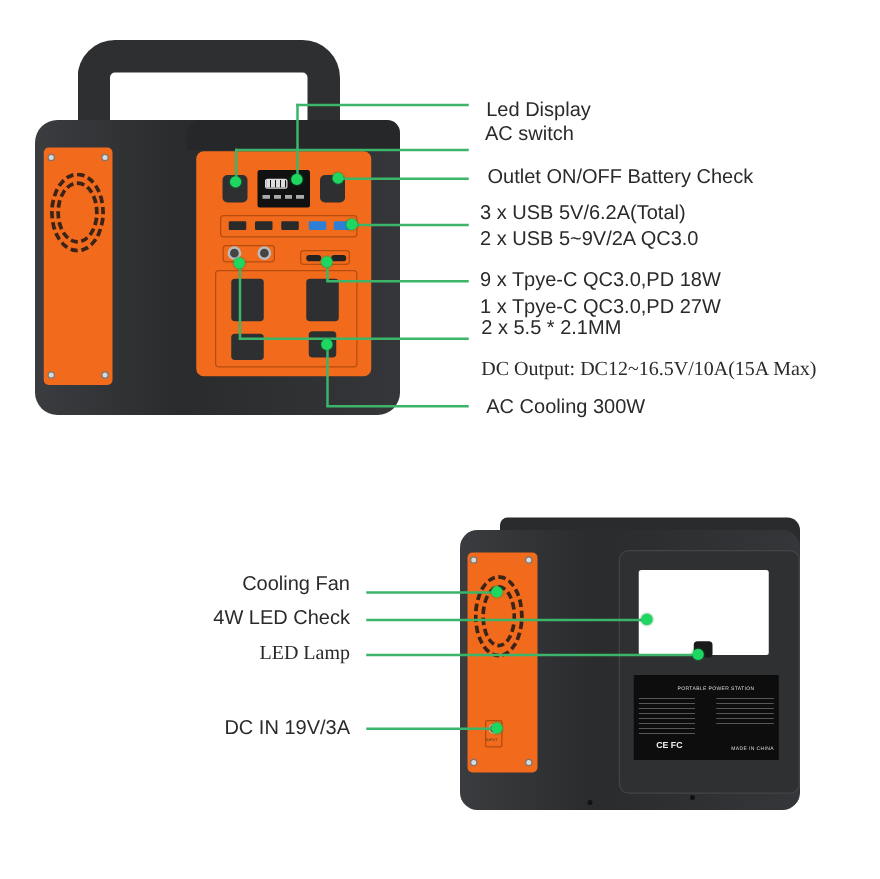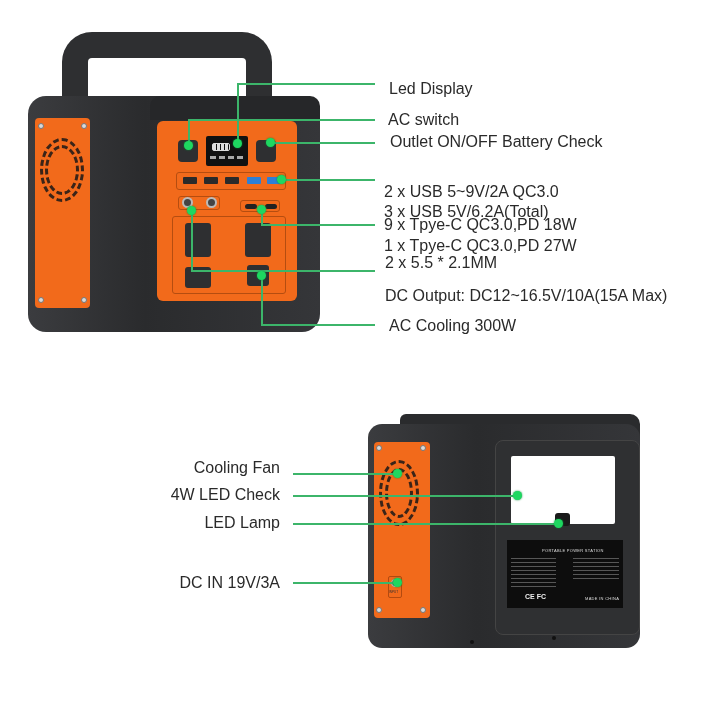--- a/index.html
+++ b/index.html
@@ -105,28 +105,28 @@
 
 <div class="line" style="left:191px;top:210px;width:2px;height:62px;"></div>
 <div class="line" style="left:191px;top:270px;width:184px;height:2px;"></div>
 <div class="dot" style="left:187px;top:206px;"></div>
 
 <div class="line" style="left:261px;top:275px;width:2px;height:50px;"></div>
 <div class="line" style="left:261px;top:324px;width:114px;height:2px;"></div>
 <div class="dot" style="left:257px;top:271px;"></div>
 
 <div class="label" style="left:389px;top:79px;">Led Display</div>
-<div class="label" style="left:388px;top:110px;">AC switch</div>
+<div class="label" style="left:388px;top:98px;">AC switch</div>
 <div class="label" style="left:390px;top:132px;">Outlet ON/OFF Battery Check</div>
-<div class="label" style="left:384px;top:161px;margin-top:41px;">3 x USB 5V/6.2A(Total)</div>
+<div class="label" style="left:384px;top:161px;">3 x USB 5V/6.2A(Total)</div>
 <div class="label" style="left:384px;top:182px;">2 x USB 5~9V/2A QC3.0</div>
 <div class="label" style="left:384px;top:215px;">9 x Tpye-C QC3.0,PD 18W</div>
 <div class="label" style="left:384px;top:236px;">1 x Tpye-C QC3.0,PD 27W</div>
 <div class="label" style="left:385px;top:253px;">2 x 5.5 * 2.1MM</div>
-<div class="label" style="left:385px;top:286px;">DC Output: DC12~16.5V/10A(15A Max)</div>
+<div class="label" style="left:385px;top:286px;font-family:Liberation Serif, serif;">DC Output: DC12~16.5V/10A(15A Max)</div>
 <div class="label" style="left:389px;top:316px;">AC Cooling 300W</div>
 
 <div>
 
   <div class="abs" style="left:400px;top:414px;width:240px;height:30px;background:#2a2b2d;border-radius:6px 10px 2px 2px;"></div>
   <div class="body-dark" style="left:368px;top:424px;width:272px;height:224px;border-radius:14px;"></div>
 
   <div class="side-panel orange" style="left:374px;top:442px;width:56px;height:176px;">
     <div class="screw" style="left:2px;top:3px;"></div>
     <div class="screw" style="left:46px;top:3px;"></div>
@@ -162,14 +162,14 @@
 <div class="dot" style="left:393px;top:469px;"></div>
 <div class="line" style="left:293px;top:495px;width:223px;height:2px;"></div>
 <div class="dot" style="left:513px;top:491px;"></div>
 <div class="line" style="left:293px;top:523px;width:265px;height:2px;"></div>
 <div class="dot" style="left:554px;top:519px;"></div>
 <div class="line" style="left:293px;top:582px;width:104px;height:2px;"></div>
 <div class="dot" style="left:393px;top:578px;"></div>
 
 <div class="label" style="right:424px;top:458px;">Cooling Fan</div>
 <div class="label" style="right:424px;top:485px;">4W LED Check</div>
-<div class="label" style="right:424px;top:513px;">LED Lamp</div>
+<div class="label" style="right:424px;top:513px;font-family:Liberation Serif, serif;">LED Lamp</div>
 <div class="label" style="right:424px;top:573px;margin-left:48px;">DC IN 19V/3A</div>
 
 </body></html>

